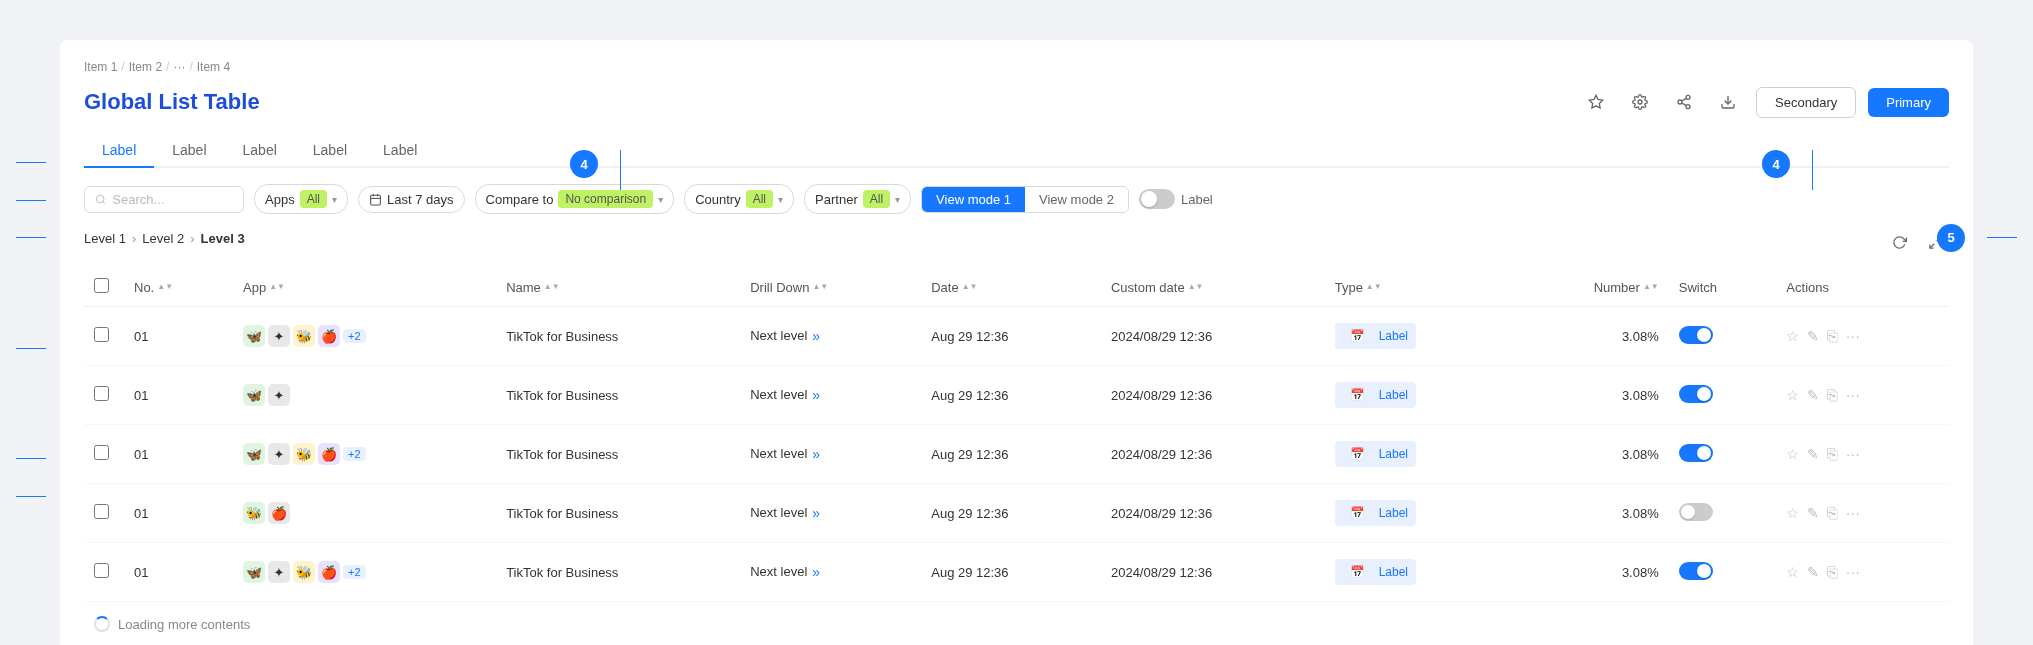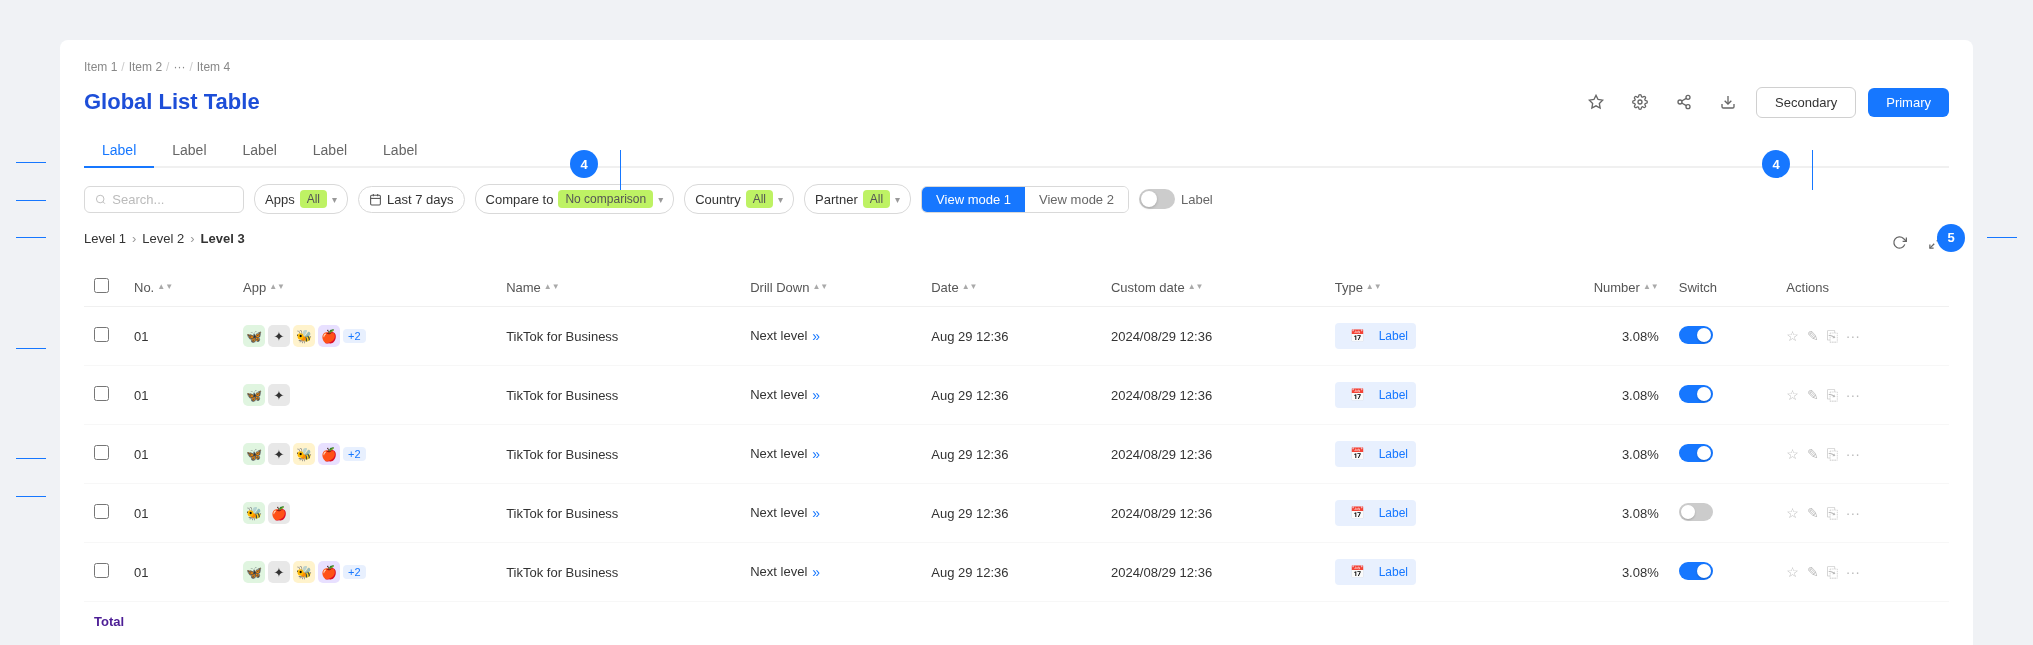--- a/index.html
+++ b/index.html
@@ -440,19 +440,23 @@
                 <span class="row-action-icon">☆</span>
                 <span class="row-action-icon">✎</span>
                 <span class="row-action-icon">⎘</span>
                 <span class="row-action-icon">···</span>
               </div>
             </td>
           </tr>
         </tbody>
     </table>
 
+    <div class="loading-row">
+      <div class="spinner"></div>
+      <span>Loading more contents</span>
+    </div>
 
     <div class="total-row">
       <span>Total</span>
     </div>
 
   </div>
 </div>
 
 </body></html>

